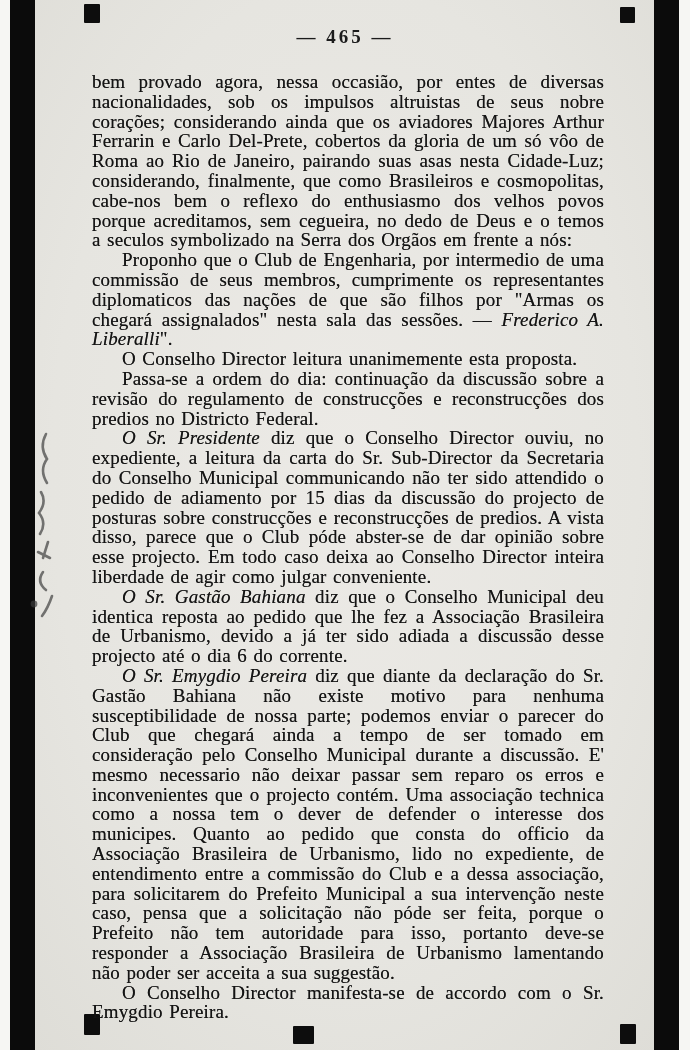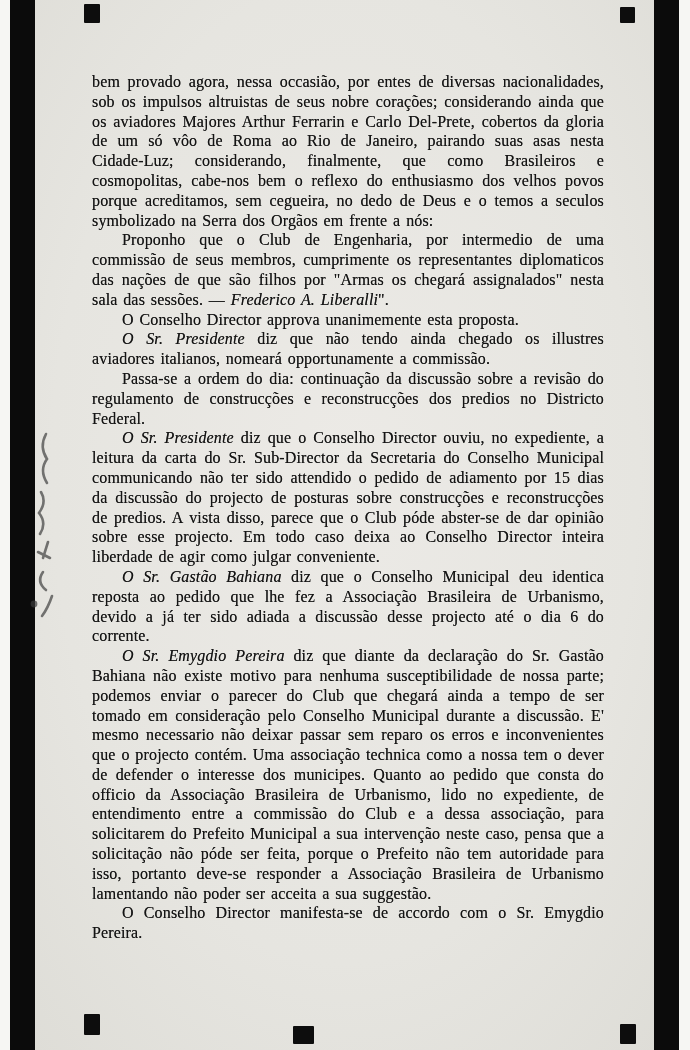--- a/index.html
+++ b/index.html
@@ -20,21 +20,21 @@
   .outer-strip.right{left:679px;width:11px;}
   .reg-mark{position:absolute;background:#0d0d0d;border-radius:1px;}
   .page-number{
     position:absolute;left:0;right:0;top:26px;
     text-align:center;
     font-size:19px;font-weight:bold;letter-spacing:3px;
     color:#1b1b1b;
   }
   .text-block{
     position:absolute;left:92px;top:72px;width:512px;
-    font-size:16px;line-height:19.8px;
+    font-size:19px;line-height:19.8px;
     text-align:justify;
     word-spacing:1.6px;letter-spacing:0.15px;
     text-shadow:0 0 0.4px rgba(10,10,10,0.65);
   }
   .para{margin:0;}
   .para.indent{text-indent:30px;}
   .italic{font-style:italic;}
   .stamp{
     position:absolute;left:12px;top:426px;
     filter:blur(0.7px);opacity:0.85;
@@ -49,40 +49,40 @@
   <div class="outer-strip right"></div>
   <div class="film-edge left"></div>
   <div class="film-edge right"></div>
 
   <div class="reg-mark" style="left:84px;top:4px;width:16px;height:19px;"></div>
   <div class="reg-mark" style="left:620px;top:7px;width:15px;height:16px;"></div>
   <div class="reg-mark" style="left:84px;top:1014px;width:16px;height:21px;"></div>
   <div class="reg-mark" style="left:620px;top:1024px;width:16px;height:20px;"></div>
   <div class="reg-mark" style="left:293px;top:1026px;width:21px;height:18px;"></div>
 
+  <div class="page-number">— 465 —</div>
 
   <div class="stamp">
     <svg width="56" height="200" viewBox="0 0 56 200">
       <g stroke="#3b3b3b" stroke-width="2.6" fill="none" opacity="0.8" stroke-linecap="round">
         <path d="M34 8 q-7 13 1 25 q-8 11 0 24"></path>
         <path d="M29 66 q6 10 -2 21 q8 10 1 21"></path>
         <path d="M36 116 l-5 16"></path>
         <path d="M26 126 l12 6"></path>
         <path d="M31 146 q-7 10 3 18"></path>
         <circle cx="22" cy="178" r="3.4" fill="#3b3b3b" stroke="none"></circle>
         <path d="M40 170 q-4 12 -10 20"></path>
       </g>
     </svg>
   </div>
 
   <div class="text-block">
       <p class="para"><span>bem provado agora, nessa occasião, por entes de diversas nacionalidades, sob os impulsos altruistas de seus nobre corações; considerando ainda que os aviadores Majores Arthur Ferrarin e Carlo Del-Prete, cobertos da gloria de um só vôo de Roma ao Rio de Janeiro, pairando suas asas nesta Cidade-Luz; considerando, finalmente, que como Brasileiros e cosmopolitas, cabe-nos bem o reflexo do enthusiasmo dos velhos povos porque acreditamos, sem cegueira, no dedo de Deus e o temos a seculos symbolizado na Serra dos Orgãos em frente a nós:</span></p>
       <p class="para indent"><span>Proponho que o Club de Engenharia, por intermedio de uma commissão de seus membros, cumprimente os representantes diplomaticos das nações de que são filhos por "Armas os chegará assignalados" nesta sala das sessões. — </span><span class="italic">Frederico A. Liberalli</span><span>".</span></p>
-      <p class="para indent"><span>O Conselho Director approva unanimemente esta proposta.</span></p>
-      <p class="para indent"><span class="italic">O Sr. Presidente</span><span> diz que não tendo ainda chegado os illustres aviadores italianos, nomeará opportunamente a commissão.</span></p>
+      <p class="para indent"><span>O Conselho Director leitura unanimemente esta proposta.</span></p>
       <p class="para indent"><span>Passa-se a ordem do dia: continuação da discussão sobre a revisão do regulamento de construcções e reconstrucções dos predios no Districto Federal.</span></p>
       <p class="para indent"><span class="italic">O Sr. Presidente</span><span> diz que o Conselho Director ouviu, no expediente, a leitura da carta do Sr. Sub-Director da Secretaria do Conselho Municipal communicando não ter sido attendido o pedido de adiamento por 15 dias da discussão do projecto de posturas sobre construcções e reconstrucções de predios. A vista disso, parece que o Club póde abster-se de dar opinião sobre esse projecto. Em todo caso deixa ao Conselho Director inteira liberdade de agir como julgar conveniente.</span></p>
       <p class="para indent"><span class="italic">O Sr. Gastão Bahiana</span><span> diz que o Conselho Municipal deu identica reposta ao pedido que lhe fez a Associação Brasileira de Urbanismo, devido a já ter sido adiada a discussão desse projecto até o dia 6 do corrente.</span></p>
       <p class="para indent"><span class="italic">O Sr. Emygdio Pereira</span><span> diz que diante da declaração do Sr. Gastão Bahiana não existe motivo para nenhuma susceptibilidade de nossa parte; podemos enviar o parecer do Club que chegará ainda a tempo de ser tomado em consideração pelo Conselho Municipal durante a discussão. E' mesmo necessario não deixar passar sem reparo os erros e inconvenientes que o projecto contém. Uma associação technica como a nossa tem o dever de defender o interesse dos municipes. Quanto ao pedido que consta do officio da Associação Brasileira de Urbanismo, lido no expediente, de entendimento entre a commissão do Club e a dessa associação, para solicitarem do Prefeito Municipal a sua intervenção neste caso, pensa que a solicitação não póde ser feita, porque o Prefeito não tem autoridade para isso, portanto deve-se responder a Associação Brasileira de Urbanismo lamentando não poder ser acceita a sua suggestão.</span></p>
       <p class="para indent"><span>O Conselho Director manifesta-se de accordo com o Sr. Emygdio Pereira.</span></p>
     </div>
 
 </div>
 
 </body></html>

